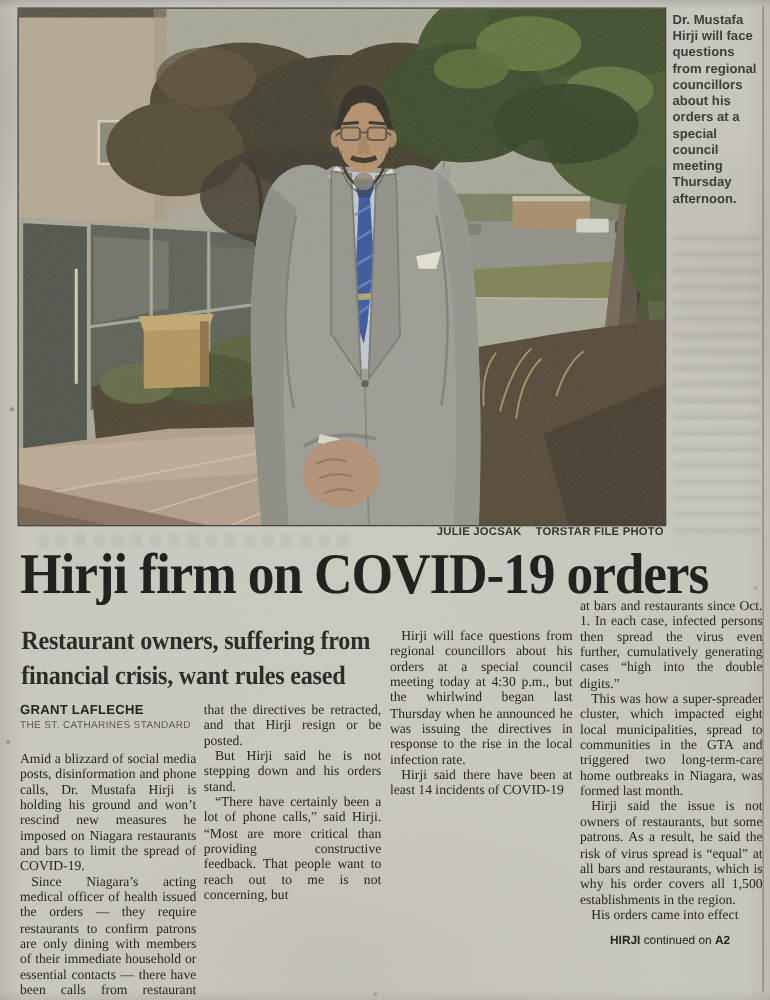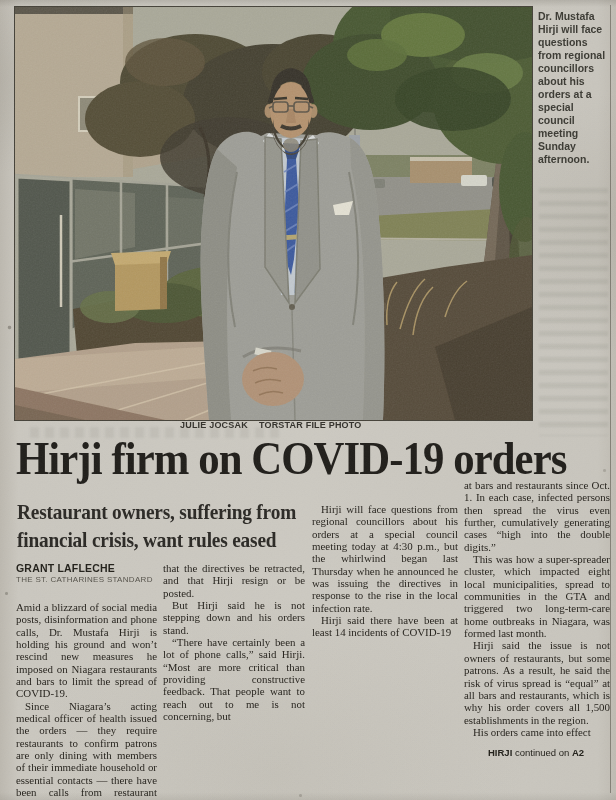--- a/index.html
+++ b/index.html
@@ -10,21 +10,21 @@
       radial-gradient(ellipse 420px 300px at 45% 97%, rgba(125,120,105,.10), transparent 60%),
       linear-gradient(90deg,#bcb8af 0,#cac7bf 3%,#ccc9c1 50%,#c8c5bd 97%,#bfbbb2 100%);
     font-family:"Liberation Serif","DejaVu Serif",serif;}
   .page::before{content:"";position:absolute;inset:0;pointer-events:none;
     background:linear-gradient(180deg,rgba(80,76,66,.18),transparent 7px),
                linear-gradient(0deg,rgba(80,76,66,.10),transparent 8px);}
   .photo-wrap{position:absolute;left:14px;top:6px;width:517px;height:413px;
     border:1px solid #454239;background:#a9a99b;overflow:hidden;}
   .caption{position:absolute;left:538px;top:10px;width:71px;
     font:bold 10.5px/13px "Liberation Sans","DejaVu Sans",sans-serif;color:#3b3a33;}
-  .credit{position:absolute;left:180px;top:420px;width:351px;
+  .credit{position:absolute;left:180px;top:420px;width:351px;text-align:right;
     font:bold 9px/11px "Liberation Sans","DejaVu Sans",sans-serif;color:#33312b;letter-spacing:.2px;}
   .credit .credit-src{margin-left:11px;}
   .headline{position:absolute;left:16px;top:434px;margin:0;white-space:nowrap;
     font:bold 46px/50px "Liberation Serif","DejaVu Serif",serif;letter-spacing:-1px;
     transform:scaleX(.93);transform-origin:0 0;color:#201e1a;}
   .subhead{position:absolute;left:17px;top:499px;margin:0;
     font:bold 21px/27.5px "Liberation Serif","DejaVu Serif",serif;letter-spacing:-.2px;
     transform:scaleX(.92);transform-origin:0 0;color:#2b2925;white-space:nowrap;}
   .byline{font:bold 10.5px/12px "Liberation Sans","DejaVu Sans",sans-serif;color:#211f19;letter-spacing:.2px;}
   .byline-org{font:8px/10px "Liberation Sans","DejaVu Sans",sans-serif;color:#55524a;letter-spacing:.3px;margin:1px 0 16px;}
@@ -227,21 +227,21 @@
           <line x1="294" y1="99" x2="298" y2="101"></line>
         </g>
         <line x1="259" y1="92" x2="272" y2="91" stroke="#2e2a23" stroke-width="2.5"></line>
         <line x1="280" y1="91" x2="293" y2="92" stroke="#2e2a23" stroke-width="2.5"></line>
       </g>
       <rect width="517" height="413" fill="#b09a76" opacity="0.07"></rect>
       <rect width="517" height="413" filter="url(#pg)" opacity="0.09"></rect>
     </svg>
   </div>
 
-  <div class="caption">Dr. Mustafa Hirji will face questions from regional councillors about his orders at a special council meeting Sunday afternoon.</div>
+  <div class="caption">Dr. Mustafa Hirji will face questions from regional councillors about his orders at a special council meeting Thursday afternoon.</div>
   <div class="credit">
     <span>JULIE JOCSAK</span><span class="credit-src">TORSTAR FILE PHOTO</span>
   </div>
 
   <h1 class="headline">Hirji firm on COVID-19 orders</h1>
   <h2 class="subhead"><span>Restaurant owners, suffering from</span><br><span>financial crisis, want rules eased</span></h2>
 
   <div class="col col1">
     <div class="byline">GRANT LAFLECHE</div>
     <div class="byline-org">THE ST. CATHARINES STANDARD</div>

